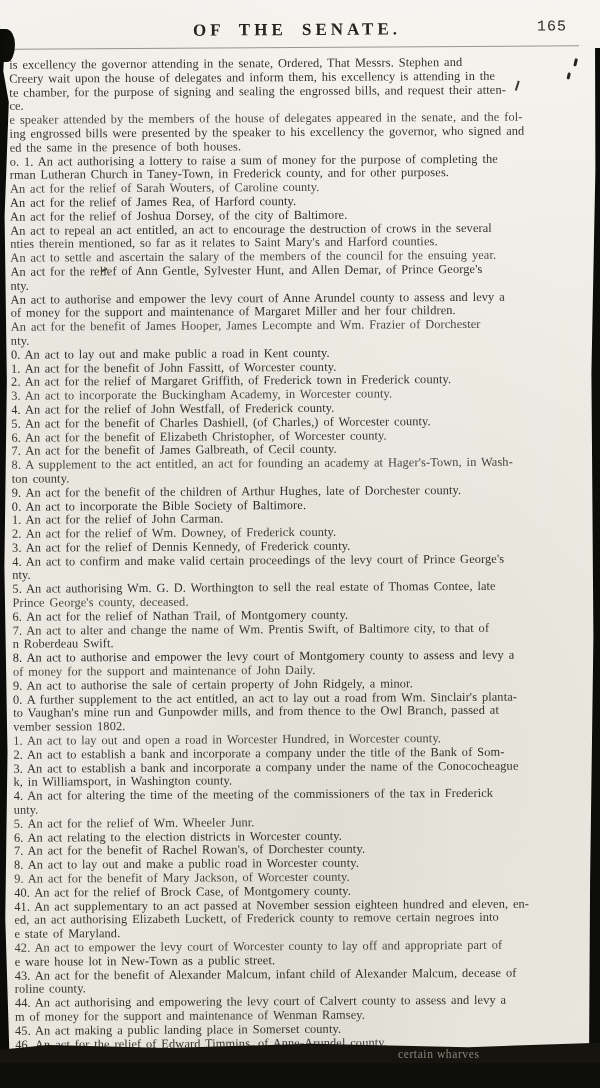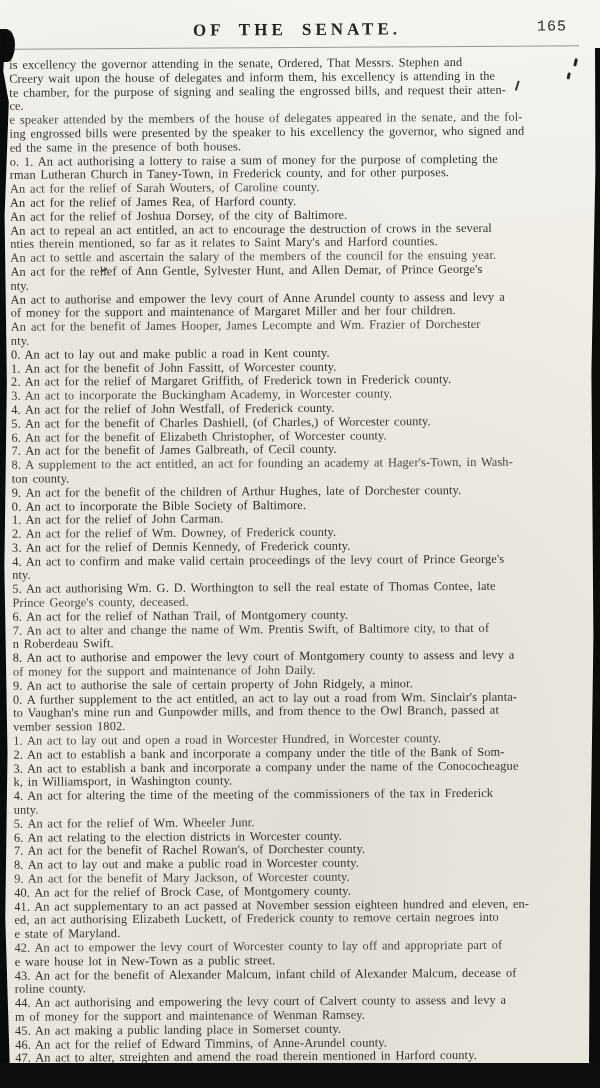--- a/index.html
+++ b/index.html
@@ -153,13 +153,16 @@
 
     <div class="speck-a"></div>
     <div class="speck-b"></div>
     <div class="speck-c"></div>
     <div class="speck-d"></div>
   </div>
 
   <div class="blob"></div>
   <div class="edge-left"></div>
   <div class="edge-right"></div>
+  <div class="edge-bottom">
+    <div class="fragment">certain wharves</div>
+  </div>
 </div>
 
 </body></html>

